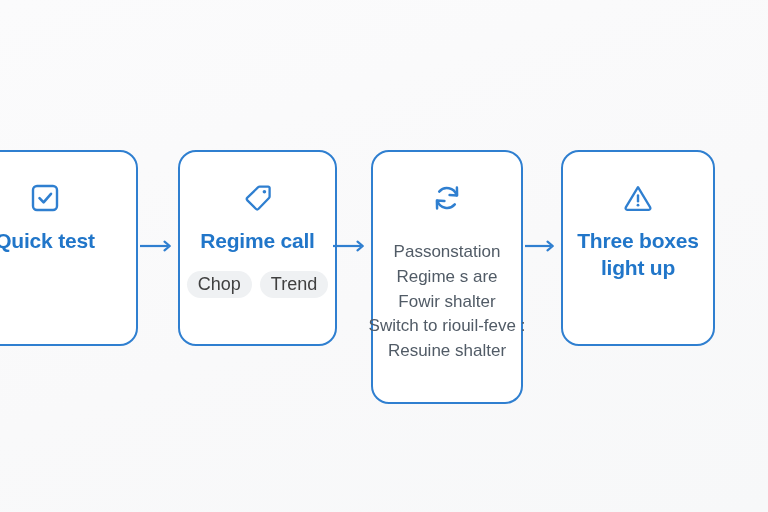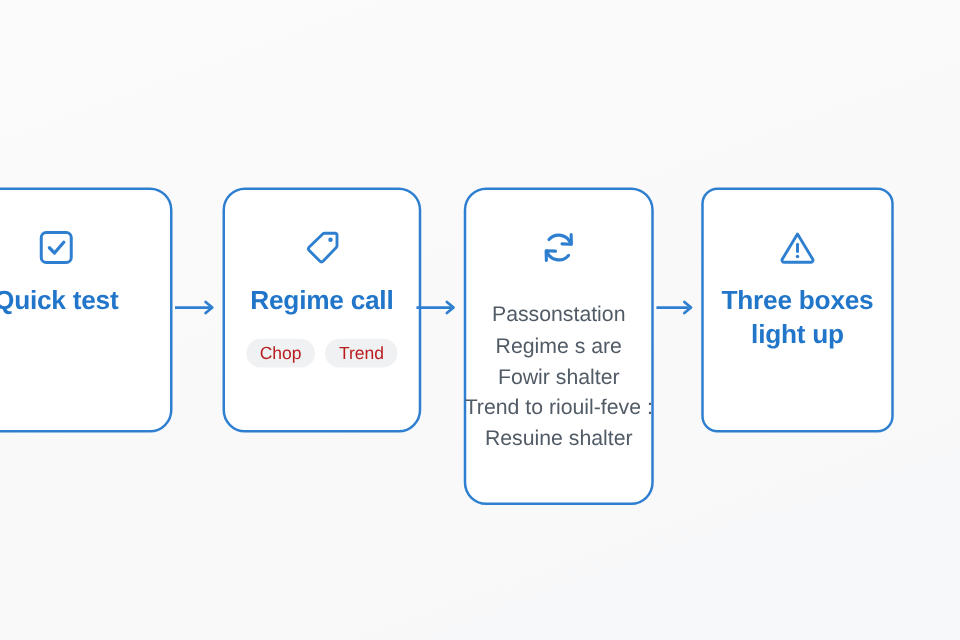--- a/index.html
+++ b/index.html
@@ -49,21 +49,20 @@
     left: 371px;
     top: 150px;
     width: 152px;
     height: 254px;
   }
   .card-4 {
     left: 561px;
     top: 150px;
     width: 154px;
     height: 196px;
-    border-radius: 13px;
   }
 
   .card-icon {
     width: 40px;
     height: 40px;
     display: block;
     margin-bottom: 10px;
   }
   .card-icon svg {
     display: block;
@@ -84,22 +83,22 @@
 
   
   .chips {
     display: flex;
     gap: 8px;
     margin-top: 16px;
     justify-content: center;
   }
   .chip {
     background: #eff1f3;
-    color: #b91c1c;
-    font-size: 14px;
+    color: #404040;
+    font-size: 18px;
     border-radius: 999px;
     padding: 4px 11px 5px 11px;
     line-height: 1;
     white-space: nowrap;
   }
 
   
   .card-lines {
     margin-top: 12px;
     display: flex;
@@ -163,21 +162,21 @@
         <path d="M29.6 17.2 A10.2 10.2 0 0 0 12.2 13.6" stroke="#2f7fd0" stroke-width="2.5" stroke-linecap="round"></path>
         <path d="M10.4 22.8 A10.2 10.2 0 0 0 27.8 26.4" stroke="#2f7fd0" stroke-width="2.5" stroke-linecap="round"></path>
         <path d="M29.9 9.6 L30.1 17.4 L22.6 17.1" stroke="#2f7fd0" stroke-width="2.5" stroke-linecap="round" stroke-linejoin="round"></path>
         <path d="M10.1 30.4 L9.9 22.6 L17.4 22.9" stroke="#2f7fd0" stroke-width="2.5" stroke-linecap="round" stroke-linejoin="round"></path>
       </svg>
     </span>
     <div class="card-lines">
       <div class="card-line">Passonstation</div>
       <div class="card-line">Regime s are</div>
       <div class="card-line">Fowir shalter</div>
-      <div class="card-line">Trend to riouil-feve :</div>
+      <div class="card-line">Switch to riouil-feve :</div>
       <div class="card-line">Resuine shalter</div>
     </div>
   </div>
 
   <div class="card card-4">
     <span class="card-icon">
       <svg viewBox="0 0 40 40" fill="none">
         <path d="M20 9.2 L32.2 29.4 a1.6 1.6 0 0 1-1.4 2.4 H9.2 a1.6 1.6 0 0 1-1.4-2.4 z" stroke="#2f7fd0" stroke-width="2.3" stroke-linejoin="round"></path>
         <path d="M20 17.4 V23.2" stroke="#2f7fd0" stroke-width="2.4" stroke-linecap="round"></path>
         <circle cx="20" cy="27.2" r="1.4" fill="#2f7fd0"></circle>

